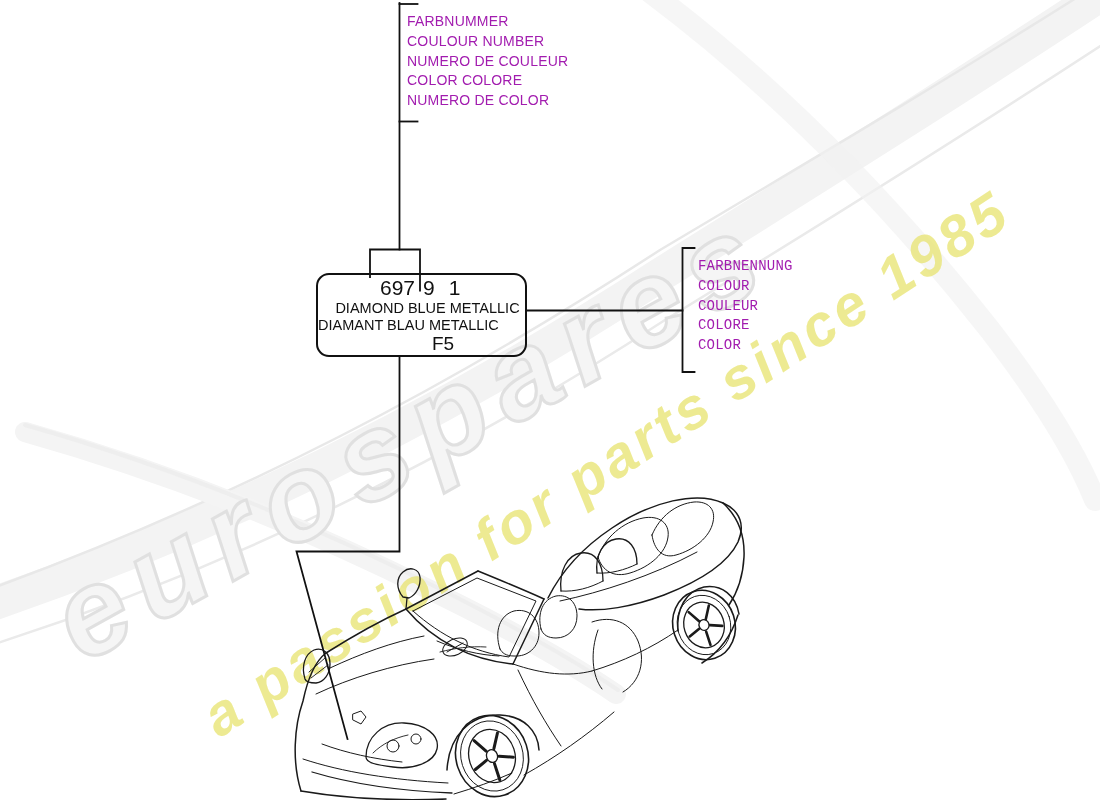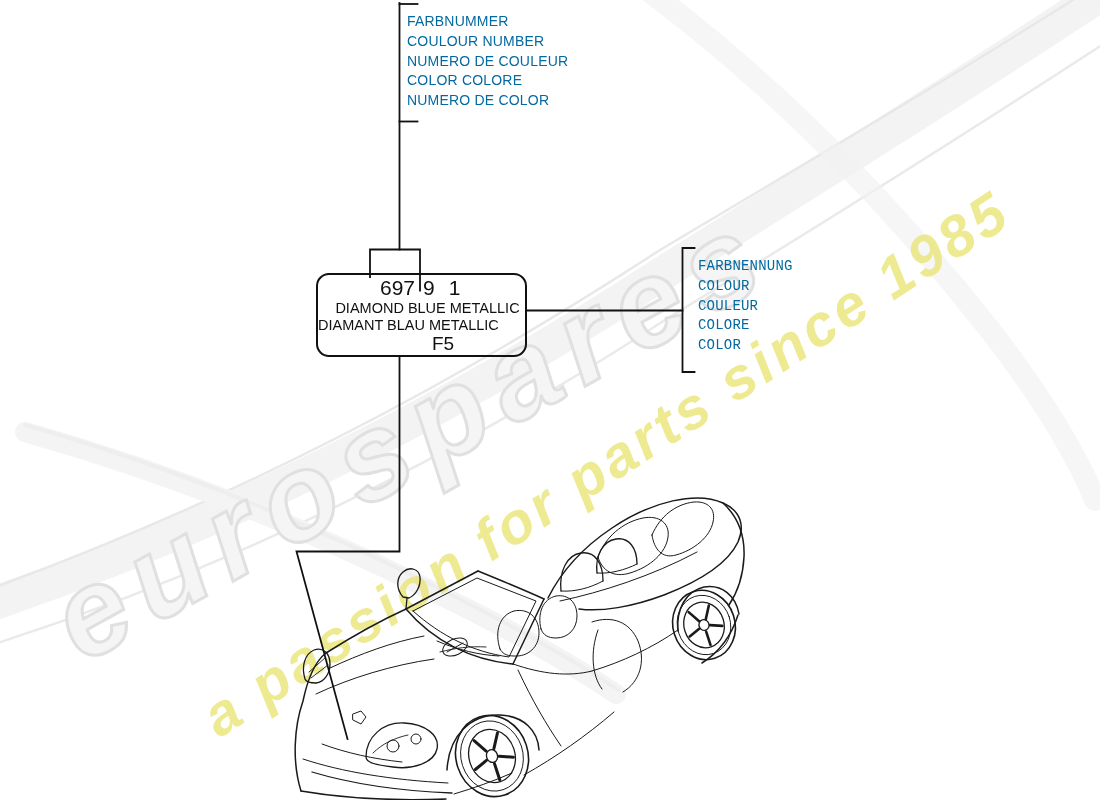--- a/index.html
+++ b/index.html
@@ -27,21 +27,21 @@
     position:absolute;left:208px;top:688px;
     transform:rotate(-33deg);transform-origin:0 50%;
     font-size:58px;font-weight:bold;font-style:italic;
     letter-spacing:4px;white-space:nowrap;
     color:#e9e578;opacity:.8;
     user-select:none;
   }
 
   
   .note{
-    position:absolute;color:#0369a1;
+    position:absolute;color:#a21caf;
     font-size:14px;line-height:19.8px;letter-spacing:.2px;
     white-space:nowrap;
   }
   .note-top{left:407px;top:12px;}
   .note-right{left:698px;top:257px;font-family:Liberation Mono, monospace;}
 
   
   .paint-box{
     position:absolute;left:316px;top:273px;width:211px;height:84px;
     border:2px solid #111;border-radius:13px;box-sizing:border-box;

